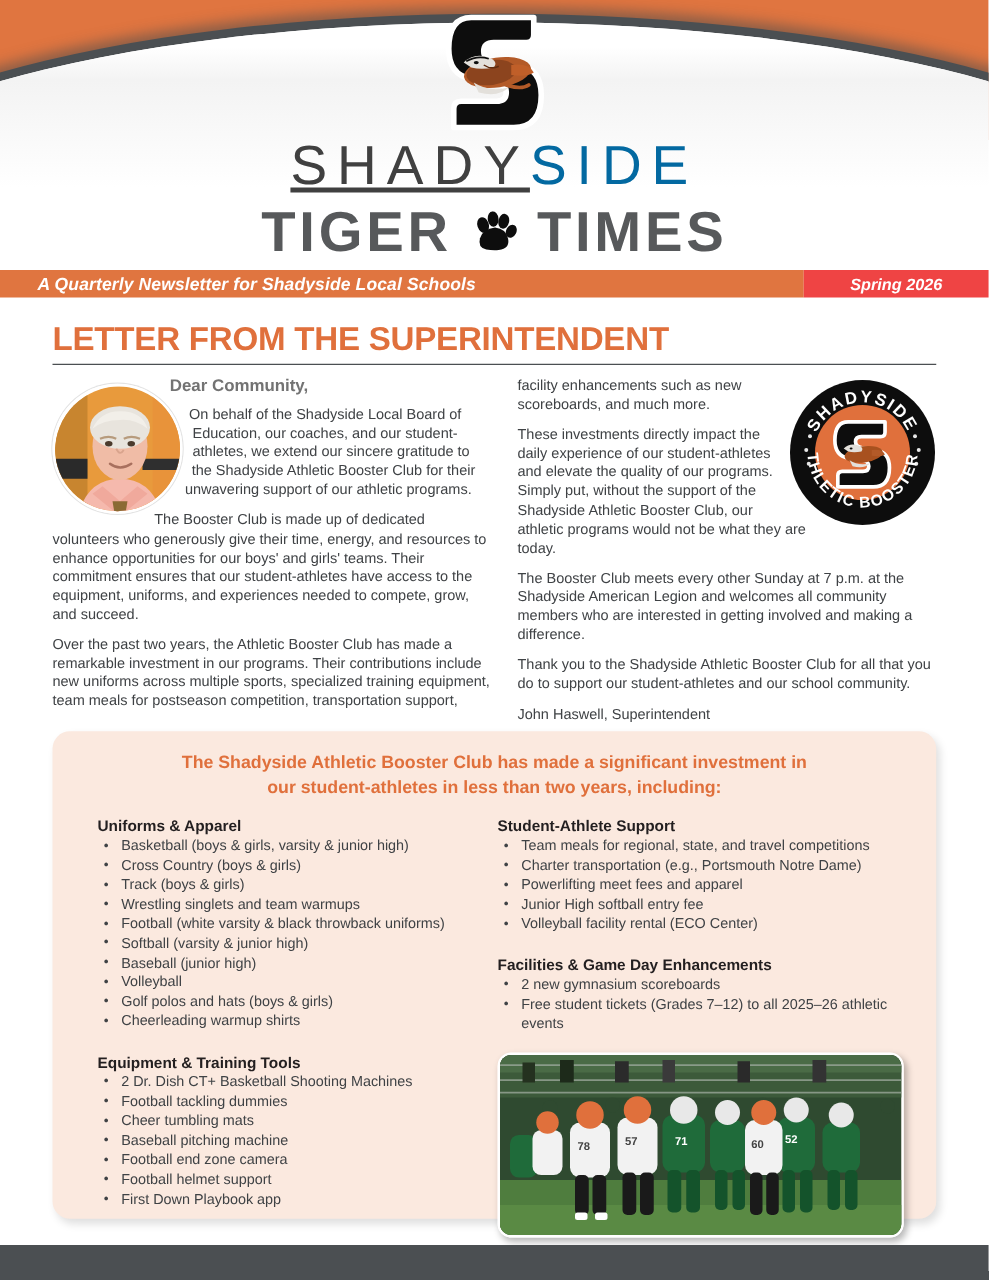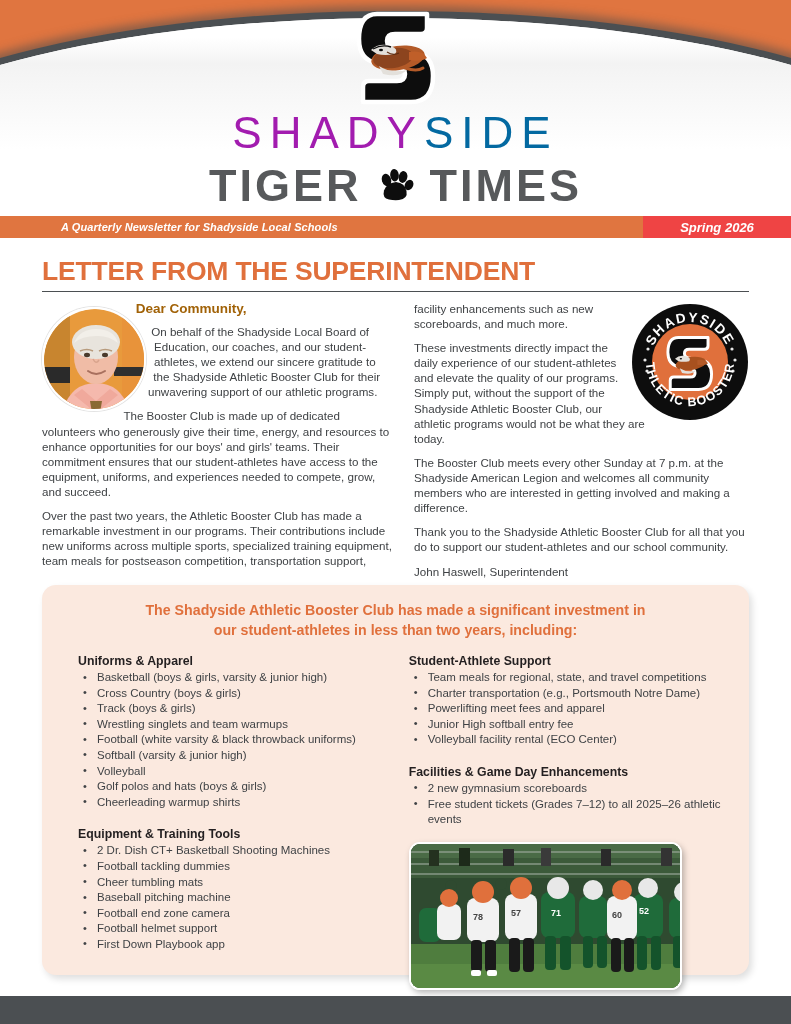--- a/index.html
+++ b/index.html
@@ -53,21 +53,21 @@
 
   .title-block {
     position: absolute; left: 0; top: 108px;
     width: 791px; z-index: 7;
     text-align: center;
   }
   .title-line1 {
     font-size: 44px; letter-spacing: 8px; font-weight: 400;
     line-height: 50px; white-space: nowrap;
   }
-  .t-shady { color: #a21caf; }
+  .t-shady { color: #404040; text-decoration: underline; }
   .t-side  { color: #0369a1; }
   .title-line2 {
     display: flex; align-items: center; justify-content: center;
     gap: 16px; margin-top: 2px;
   }
   .t-tiger, .t-times {
     font-size: 45px; font-weight: 700; letter-spacing: 3px;
     color: #57595b; line-height: 52px;
   }
   .paw { width: 36px; height: 34px; display: block; }
@@ -77,21 +77,21 @@
     position: relative;
     display: flex; width: 791px; height: 22px;
     z-index: 8;
   }
   .banner-left {
     flex: 1; background: #e07540;
     display: flex; align-items: center;
   }
   .banner-left span {
     color: #ffffff; font-style: italic; font-weight: 700;
-    font-size: 11px; padding-left: 61px; letter-spacing: .1px;
+    font-size: 14px; padding-left: 30px; letter-spacing: .1px;
   }
   .banner-right {
     width: 148px; background: #ef4444;
     display: flex; align-items: center; justify-content: center;
   }
   .banner-right span {
     color: #ffffff; font-style: italic; font-weight: 700; font-size: 13px;
   }
 
   
@@ -123,21 +123,21 @@
     border-radius: 50%;
     margin: 6px 8px 4px 0;
     overflow: hidden;
     border: 2.5px solid #ffffff;
     box-shadow: 0 0 0 1px #e3e3e3;
     shape-outside: circle(50%);
   }
   .headshot svg { display: block; }
 
   .salutation {
-    font-size: 13.5px; font-weight: 700; color: #a16207;
+    font-size: 13.5px; font-weight: 700; color: #737373;
     margin-bottom: 8px;
   }
   p.body {
     font-size: 11.6px; line-height: 15.1px; color: #3f4245;
     margin-bottom: 9px; text-align: left;
   }
 
   
   .badge {
     float: right;
@@ -179,21 +179,21 @@
   ul.items li::before {
     content: "•";
     position: absolute; left: 3px; top: -0.5px;
     font-size: 11px; color: #3f4245;
   }
   .gap-block { margin-top: 17px; }
 
   
   .photo {
     margin-top: 14px;
-    width: 273px; height: 148px;
+    width: 325px; height: 148px;
     border-radius: 11px;
     overflow: hidden;
     border: 2.5px solid #ffffff;
     box-shadow: 2px 3px 6px rgba(0,0,0,.28);
   }
   .photo svg { display: block; }
 
   
   .footer-bar {
     position: absolute; left: 0; bottom: 0;
@@ -347,20 +347,21 @@
 
       <div class="hl-left">
         <div class="cat-title">Uniforms &amp; Apparel</div>
         <ul class="items">
           <li>Basketball (boys &amp; girls, varsity &amp; junior high)</li>
           <li>Cross Country (boys &amp; girls)</li>
           <li>Track (boys &amp; girls)</li>
           <li>Wrestling singlets and team warmups</li>
           <li>Football (white varsity &amp; black throwback uniforms)</li>
           <li>Softball (varsity &amp; junior high)</li>
+          <li>Baseball (junior high)</li>
           <li>Volleyball</li>
           <li>Golf polos and hats (boys &amp; girls)</li>
           <li>Cheerleading warmup shirts</li>
         </ul>
 
         <div class="cat-title gap-block">Equipment &amp; Training Tools</div>
         <ul class="items">
           <li>2 Dr. Dish CT+ Basketball Shooting Machines</li>
           <li>Football tackling dummies</li>
           <li>Cheer tumbling mats</li>

